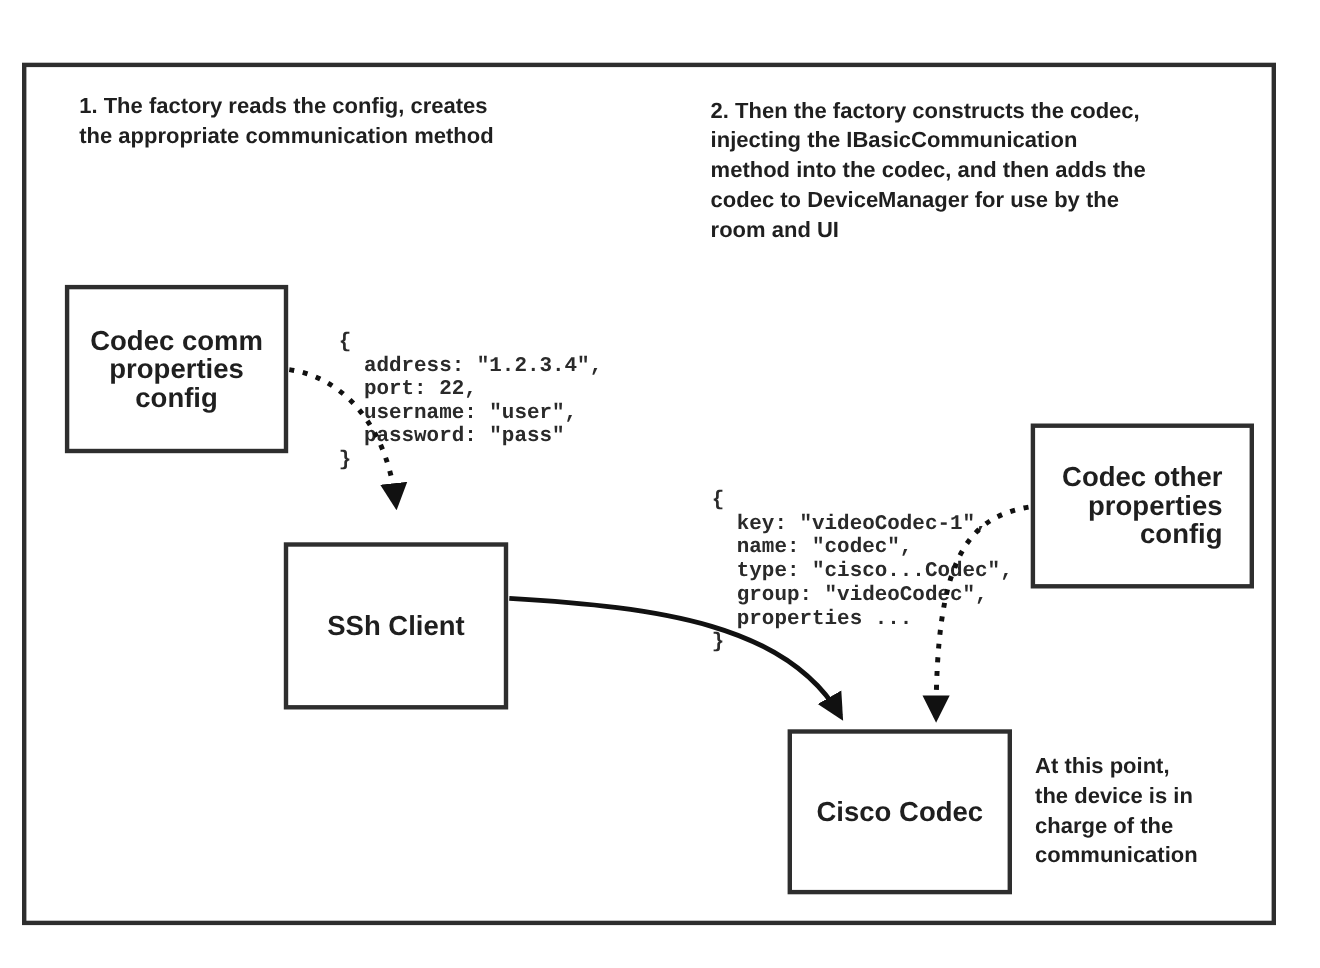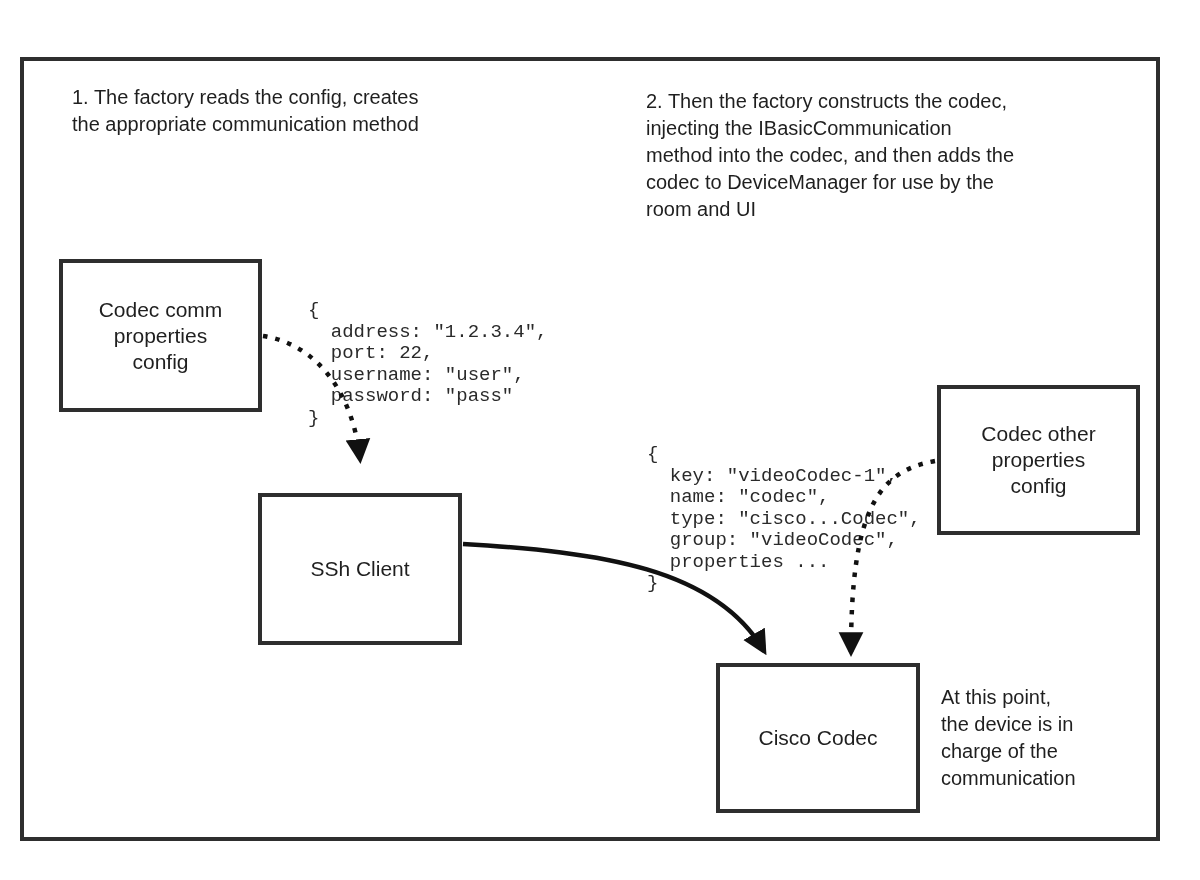--- a/index.html
+++ b/index.html
@@ -8,20 +8,21 @@
     background: #ffffff;
   }
   .canvas {
     position: relative;
     width: 1200px;
     height: 880px;
     background: #ffffff;
     overflow: hidden;
     font-family: "Liberation Sans", sans-serif;
     color: #1f1f1f;
+    font-weight: bold;
   }
   .frame {
     position: absolute;
     left: 20px;
     top: 57px;
     width: 1132px;
     height: 776px;
     border: 4px solid #2e2e2e;
     background: #ffffff;
   }
@@ -35,37 +36,37 @@
   .dbox {
     position: absolute;
     border: 4px solid #2e2e2e;
     background: #ffffff;
     display: flex;
     align-items: center;
     justify-content: center;
     text-align: center;
   }
   .dbox .box-label {
-    font-size: 21px;
+    font-size: 25px;
     line-height: 26px;
     white-space: pre-line;
     color: #1f1f1f;
   }
   .code {
     position: absolute;
     margin: 0;
     font-family: "Liberation Mono", monospace;
     font-size: 19px;
     line-height: 21.5px;
     white-space: pre;
     color: #2a2a2a;
   }
   #box-codec-comm  { left: 59px;  top: 259px; width: 195px; height: 145px; }
   #box-ssh-client  { left: 258px; top: 468px; width: 196px; height: 144px; margin-top: 25px; }
-  #box-codec-other { left: 937px; top: 385px; width: 195px; height: 142px; }
+  #box-codec-other { left: 937px; top: 385px; width: 195px; height: 142px; text-align: right; }
   #box-cisco-codec { left: 716px; top: 663px; width: 196px; height: 142px; }
   #note-step1 { left: 72px;  top: 84px;  width: 440px; }
   #note-step2 { left: 646px; top: 88px;  width: 480px; }
   #note-endpoint { left: 941px; top: 684px; width: 220px; }
   #code-comm  { left: 308px; top: 300px; }
   #code-codec { left: 647px; top: 444px; }
   .arrows {
     position: absolute;
     left: 0;
     top: 0;

